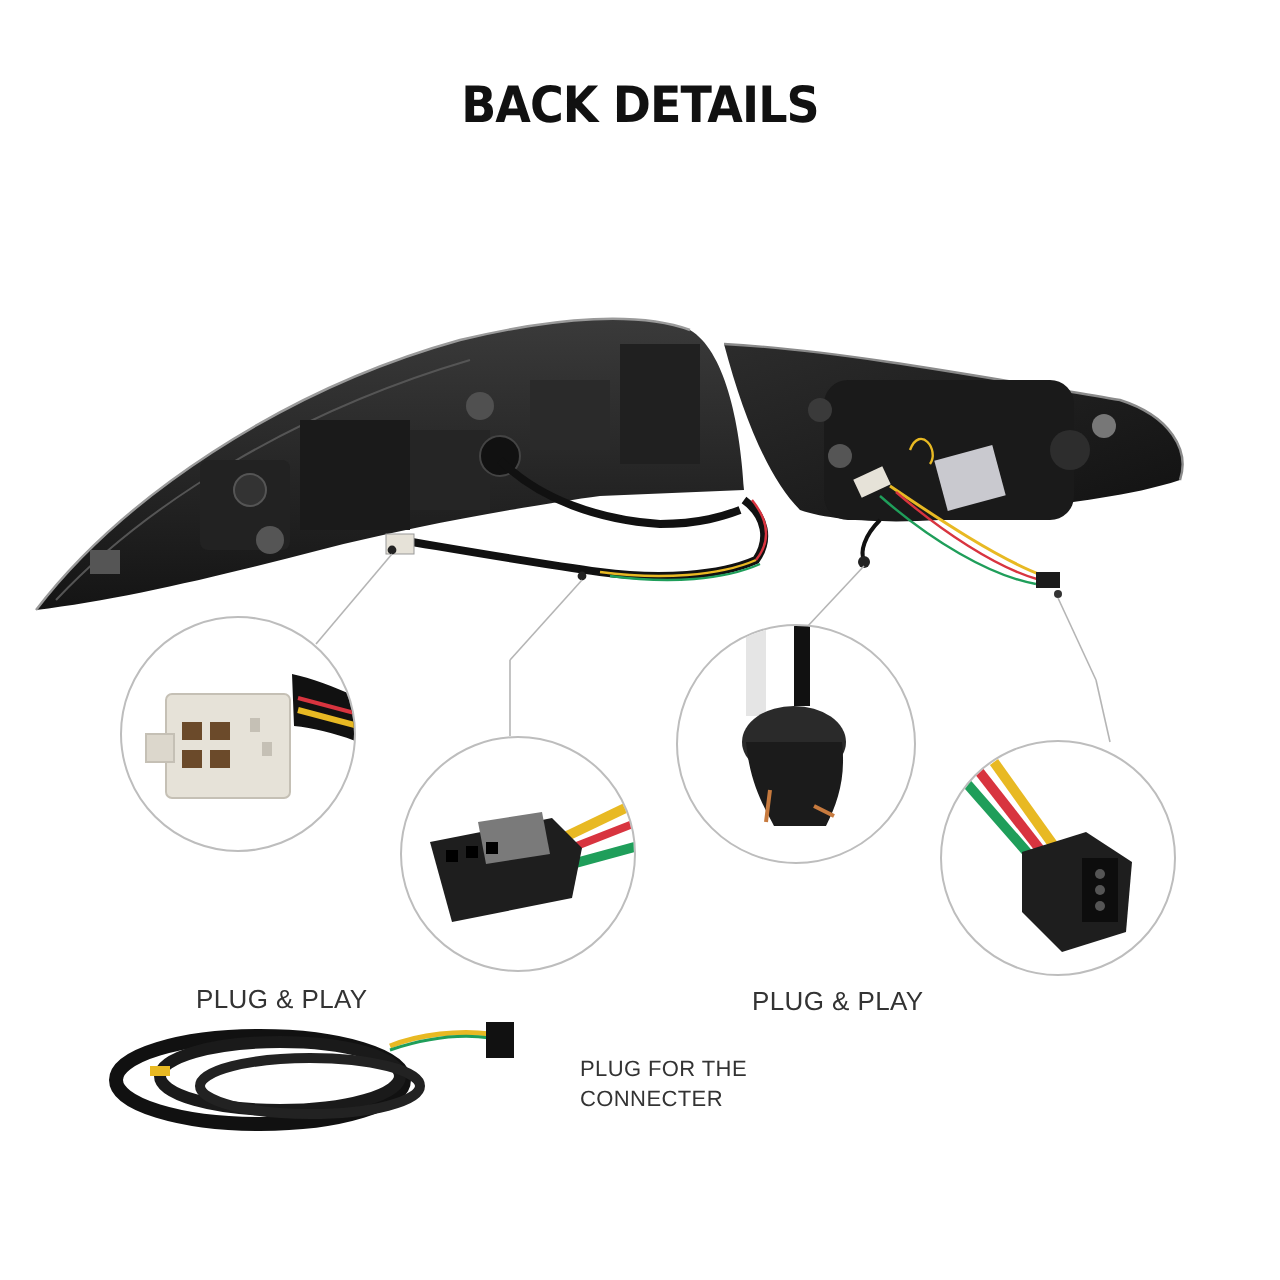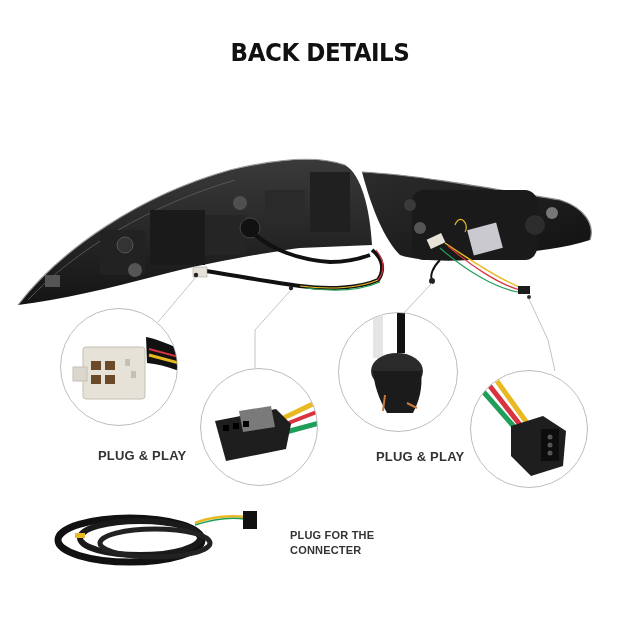--- a/index.html
+++ b/index.html
@@ -1,20 +1,20 @@
 <!DOCTYPE html>
 <html><head>
 <meta charset="utf-8">
 <style>
   html, body { margin:0; padding:0; background:#ffffff; }
   body { width:640px; height:640px; position:relative; overflow:hidden; font-family:"DejaVu Sans", sans-serif; }
   .abs { position:absolute; }
   .title { left:0; top:38px; width:640px; text-align:center; font-family:"DejaVu Sans", sans-serif; font-weight:bold; font-size:25px; letter-spacing:-0.5px; color:#111; transform:scaleX(0.92); }
-  .label { font-family:"Liberation Sans", sans-serif; font-weight:bold; color:#333; font-size:13px; letter-spacing:0.2px; }
-  .label-sm { font-family:"Liberation Sans", sans-serif; font-weight:bold; color:#333; font-size:11px; line-height:15px; letter-spacing:0.2px; }
+  .label { font-family:"Liberation Sans", sans-serif; font-weight:normal; color:#333; font-size:13px; letter-spacing:0.2px;margin-top:44px; }
+  .label-sm { font-family:"Liberation Sans", sans-serif; font-weight:normal; color:#333; font-size:11px; line-height:15px; letter-spacing:0.2px; }
   .circle { border:1.2px solid #bdbdbd; border-radius:50%; background:#fff; overflow:hidden; box-sizing:border-box; }
   svg { display:block; }
 </style>
 </head>
 <body>
 
 <div class="abs title">BACK DETAILS</div>
 
 <svg class="abs" style="left:0;top:0" width="640" height="640">
   <defs>

